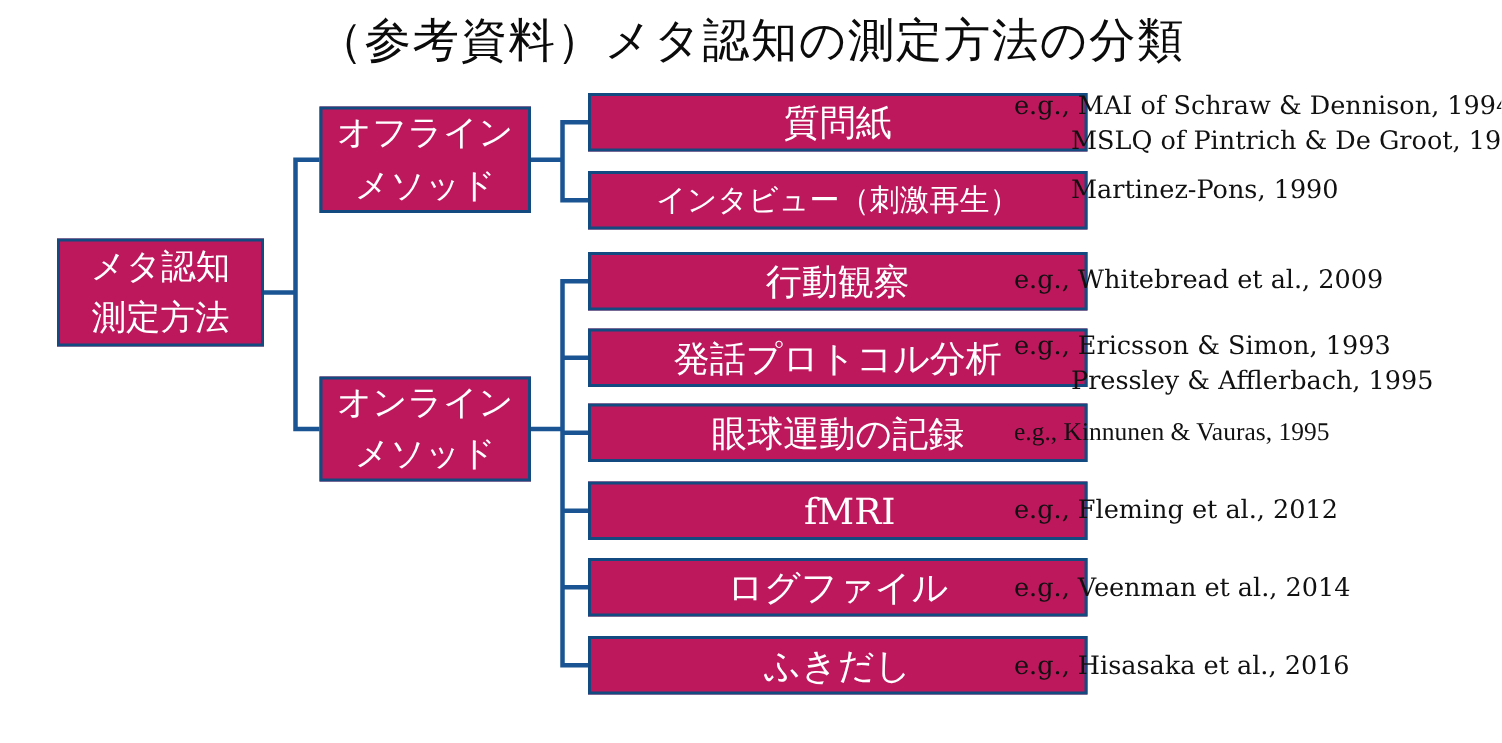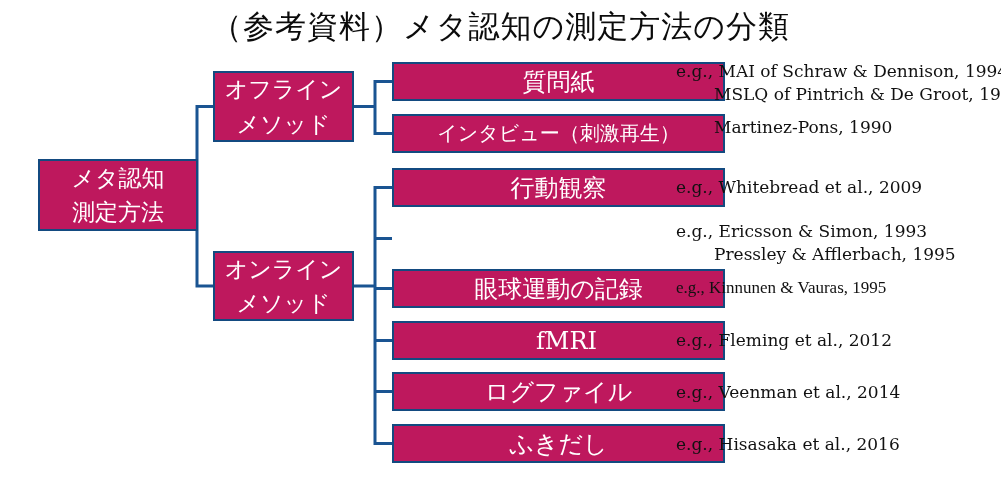--- a/index.html
+++ b/index.html
@@ -11,21 +11,21 @@
     position:absolute;top:6px;left:0;width:100%;text-align:center;
     font-size:31px;color:#0b0b0b;letter-spacing:1px;white-space:nowrap;
   }
   svg.connectors{position:absolute;left:0;top:0;}
   .node{
     position:absolute;box-sizing:border-box;
     background:#be185d;border:2px solid #134a80;color:#ffffff;
     display:flex;align-items:center;justify-content:center;text-align:center;
   }
   .node.multi{flex-direction:column;line-height:1.5;}
-  .root{left:38px;top:159px;width:160px;height:72px;font-size:23px;}
+  .root{left:38px;top:159px;width:138px;height:72px;font-size:23px;}
   .branch{left:213px;width:141px;font-size:23px;}
   .branch.offline{top:71px;height:71px;}
   .branch.online{top:251px;height:70px;}
   .leaf{left:392px;width:333px;height:39px;font-size:24px;white-space:nowrap;}
   .leaf.small{font-size:20px;}
   .refs{
     position:absolute;left:676px;font-size:17px;color:#111111;
     line-height:1.33;white-space:nowrap;
   }
   .refs .line2{padding-left:38px;}
@@ -58,20 +58,21 @@
   </div>
 
   <div class="node multi branch online">
     <span>オンライン</span>
     <span>メソッド</span>
   </div>
 
   <div class="node leaf" style="top:62px;">質問紙</div>
   <div class="node leaf small" style="top:114px;">インタビュー（刺激再生）</div>
   <div class="node leaf" style="top:168px;">行動観察</div>
+  <div class="node leaf" style="top:219px;">発話プロトコル分析</div>
   <div class="node leaf" style="top:269px;">眼球運動の記録</div>
   <div class="node leaf" style="top:321px;padding-left:16px;">fMRI</div>
   <div class="node leaf" style="top:372px;">ログファイル</div>
   <div class="node leaf" style="top:424px;">ふきだし</div>
 
   <div class="refs r0">
     <div class="line1">e.g., MAI of Schraw &amp; Dennison, 1994</div>
     <div class="line2">MSLQ of Pintrich &amp; De Groot, 1990</div>
   </div>
   <div class="refs r1">

